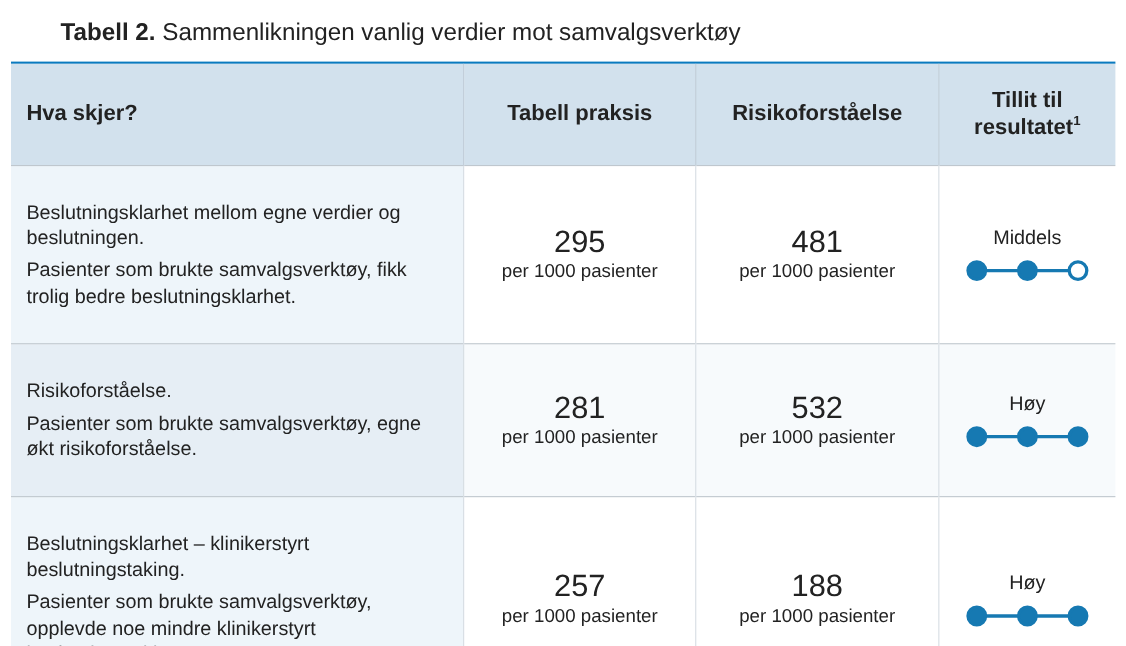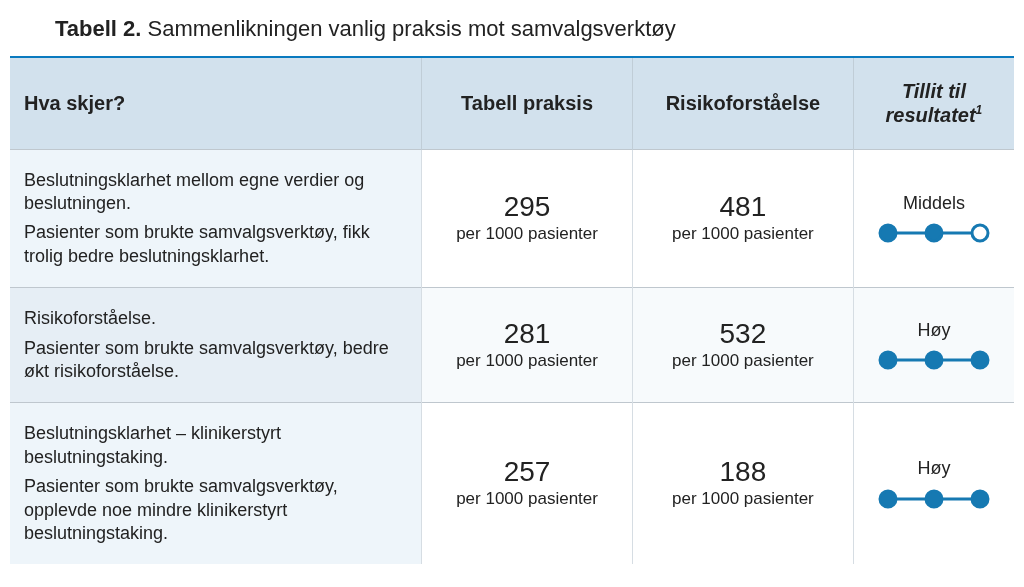--- a/index.html
+++ b/index.html
@@ -30,24 +30,24 @@
   th {
     background: #d2e1ed;
     font-weight: bold;
     font-size: 20px;
     padding: 22px 14px;
     text-align: left;
     border-right: 1px solid #c0cdd7;
     vertical-align: middle;
   }
   th.center { text-align: center; }
-  th:last-child { border-right: none; font-style: italic; }
+  th:last-child { border-right: none; }
   th sup { font-size: 0.6em; vertical-align: super; }
   td {
-    padding: 13px 14px;
+    padding: 25px 14px;
     border-top: 1px solid #bfc7ce;
     border-right: 1px solid #d6dde3;
     vertical-align: middle;
     font-size: 18px;
     line-height: 1.3;
   }
   td:last-child { border-right: none; }
   tr:nth-child(odd) td.leftcol { background: #eef5fa; }
   tr:nth-child(even) td.leftcol { background: #e6eef5; }
   tr:nth-child(odd) td.datacell { background: #fff; }
@@ -76,21 +76,21 @@
   .scale {
     display: block;
     margin: 0 auto;
   }
 </style>
 </head>
 <body>
 
 <div class="title">
   <b>Tabell 2.</b>
-  <span>Sammenlikningen vanlig praksis mot samvalgsverktøy</span>
+  <span>Sammenlikningen vanlig verdier mot samvalgsverktøy</span>
 </div>
 
 <hr class="hr-blue">
 
 <table>
   <colgroup>
     <col style="width:41%">
     <col style="width:21%">
     <col style="width:22%">
     <col style="width:16%">
@@ -122,21 +122,21 @@
         <td class="datacell trust"><span class="trust-label">Middels</span><span><svg class="scale" width="120" height="24" viewBox="0 0 120 24">
               <line x1="14" y1="12" x2="106" y2="12" stroke="#1679b2" stroke-width="3"></line>
               <circle cx="14" cy="12" r="8" fill="#1679b2" stroke="#1679b2" stroke-width="3"></circle>
               <circle cx="60" cy="12" r="8" fill="#1679b2" stroke="#1679b2" stroke-width="3"></circle>
               <circle cx="106" cy="12" r="8" fill="#fff" stroke="#1679b2" stroke-width="3"></circle>
             </svg></span></td>
       </tr>
       <tr>
         <td class="leftcol">
           <p>Risikoforståelse.</p>
-          <p>Pasienter som brukte samvalgsverktøy, bedre økt risikoforståelse.</p>
+          <p>Pasienter som brukte samvalgsverktøy, egne økt risikoforståelse.</p>
         </td>
         <td class="datacell num">
           <span class="big">281</span>
           <span class="sub">per 1000 pasienter</span>
         </td>
         <td class="datacell num">
           <span class="big">532</span>
           <span class="sub">per 1000 pasienter</span>
         </td>
         <td class="datacell trust"><span class="trust-label">Høy</span><span><svg class="scale" width="120" height="24" viewBox="0 0 120 24">

